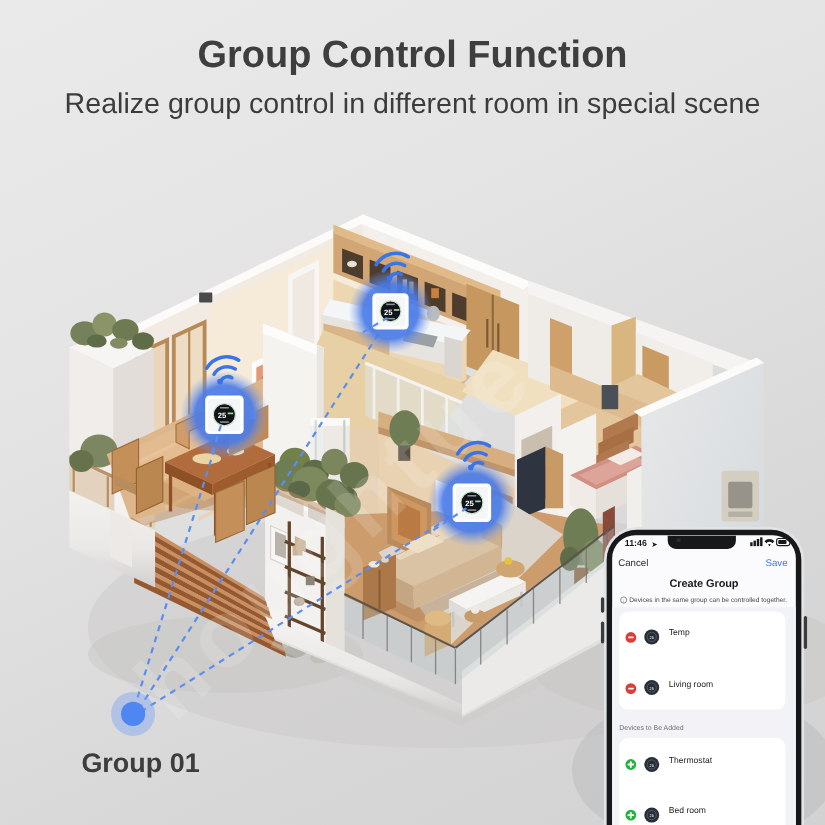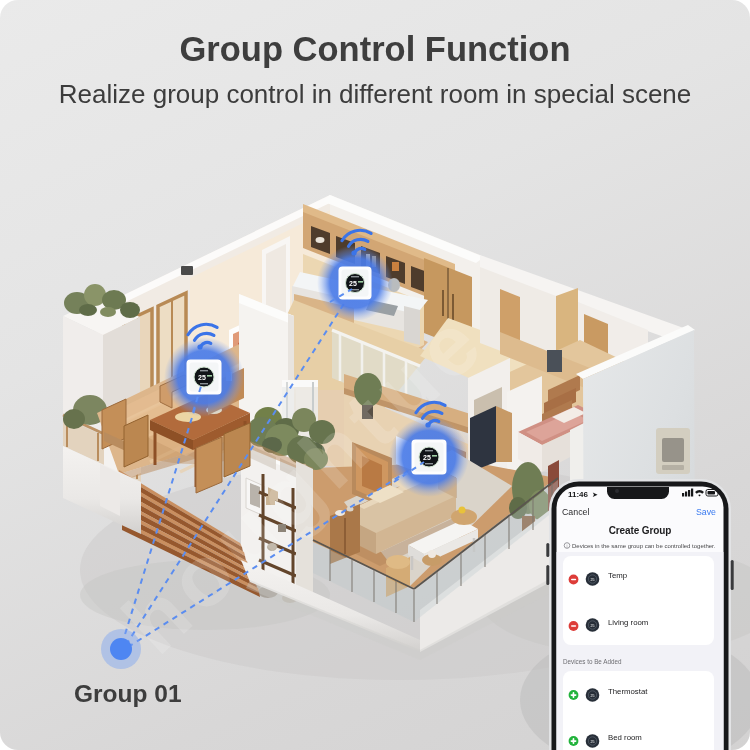--- a/index.html
+++ b/index.html
@@ -1,17 +1,17 @@
 <!DOCTYPE html>
 <html><head>
 <meta charset="utf-8">
 <style>
   html,body{margin:0;padding:0;}
   body{width:750px;height:750px;overflow:hidden;font-family:"Liberation Sans",sans-serif;}
-  #stage{position:relative;width:750px;height:750px;background:linear-gradient(155deg,#eaeaea 0%,#e4e4e4 35%,#d8d7d7 75%,#d3d2d2 100%);border-radius:18px;}
+  #stage{position:relative;width:750px;height:750px;background:linear-gradient(155deg,#eaeaea 0%,#e4e4e4 35%,#d8d7d7 75%,#d3d2d2 100%);}
   svg{position:absolute;top:0;left:0;}
 </style>
 </head>
 <body>
 <div id="stage">
 <svg width="750" height="750" viewBox="0 0 750 750">
 <defs>
   <radialGradient id="glow" cx="50%" cy="50%" r="50%">
     <stop offset="0%" stop-color="#4b7ce8" stop-opacity="0.95"></stop>
     <stop offset="66%" stop-color="#4b7ce8" stop-opacity="0.92"></stop>

